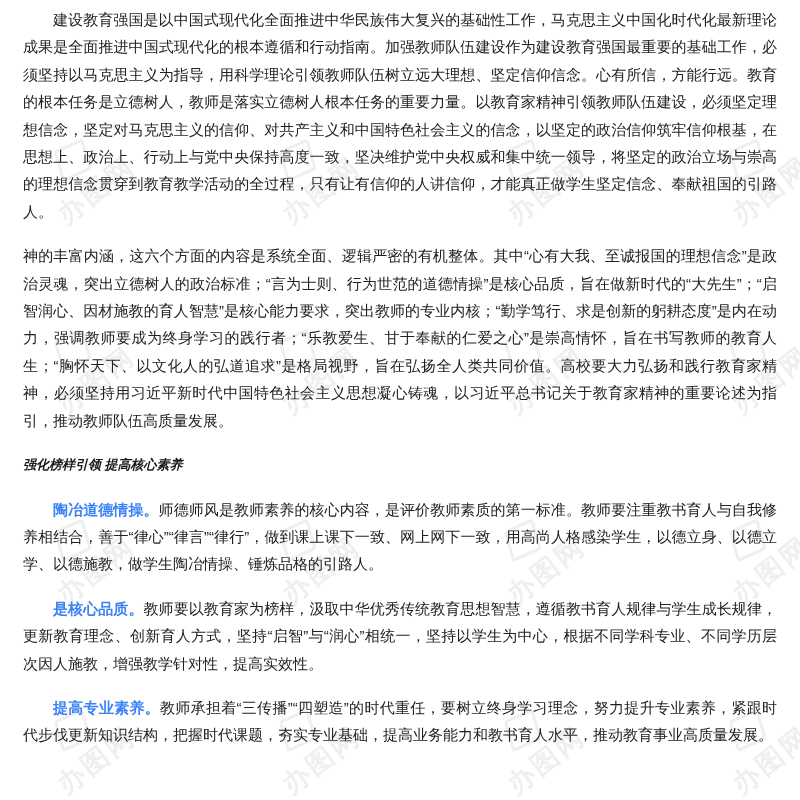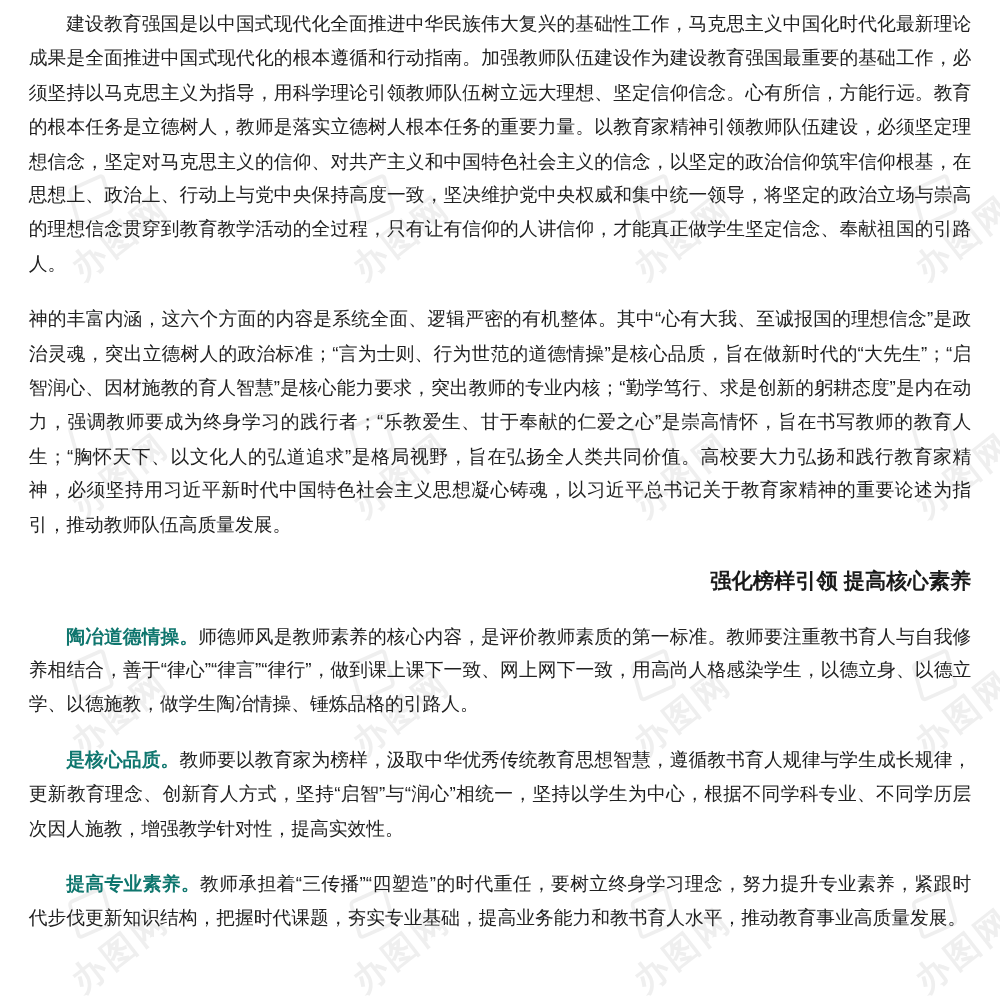--- a/index.html
+++ b/index.html
@@ -63,28 +63,29 @@
     text-justify: inter-ideograph;
   }
   .para {
     margin: 0 0 17px 0;
   }
   .para.indent {
     text-indent: 2em;
   }
   .heading {
     margin: 0 0 17px 0;
-    font-size: 17px;
+    font-size: 13px;
     font-weight: bold;
-    text-align: right;
+    text-align: left;
     color: #1a1a1a;
+    font-style: italic;
   }
   .para strong {
     font-weight: bold;
-    color: #0f766e;
+    color: #3b82f6;
   }
 </style>
 </head>
 <body>
 
 <div class="page">
   <div class="watermark-layer">
       <div class="wm" style="left: 40px; top: 140px; color: rgba(130, 130, 130, 0.13);">
         <span class="wm-logo" style="border-color: rgba(130, 130, 130, 0.13);"></span>
         <span class="wm-text">办图网</span>

